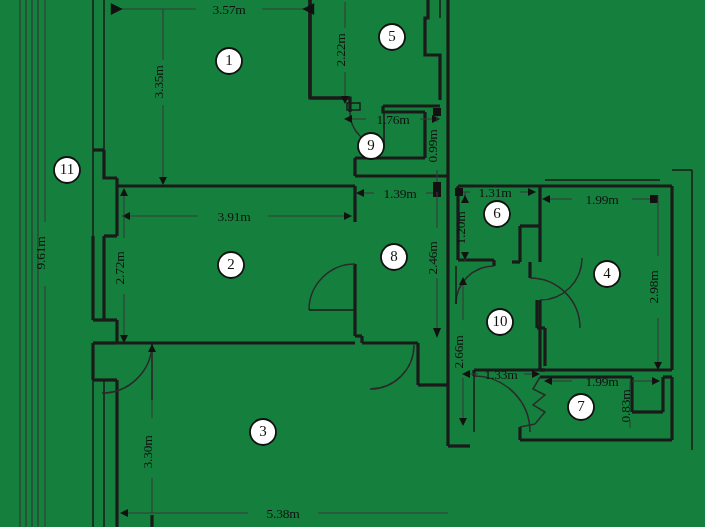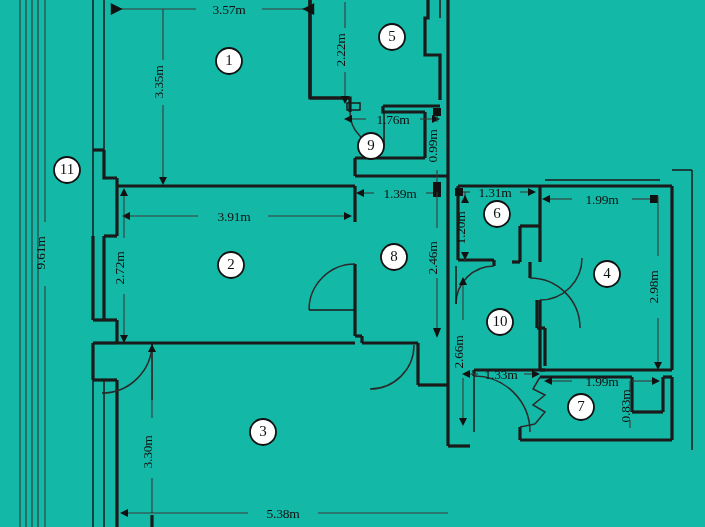--- a/index.html
+++ b/index.html
@@ -7,21 +7,21 @@
     padding: 0;
     background: #ffffff;
   }
   body {
     font-family: "Liberation Serif", serif;
   }
   #floorplan-root {
     position: relative;
     width: 705px;
     height: 527px;
-    background: #14b8a6;
+    background: #15803d;
     overflow: hidden;
   }
   svg#plan-svg {
     display: block;
     width: 705px;
     height: 527px;
   }
   .wall {
     fill: none;
     stroke: #1a1a1a;

